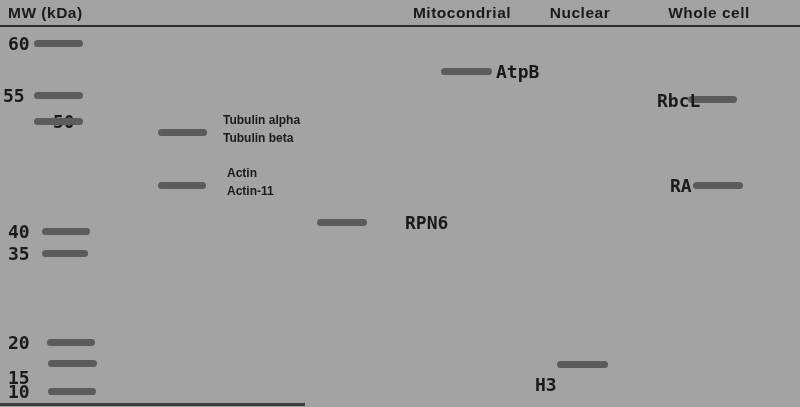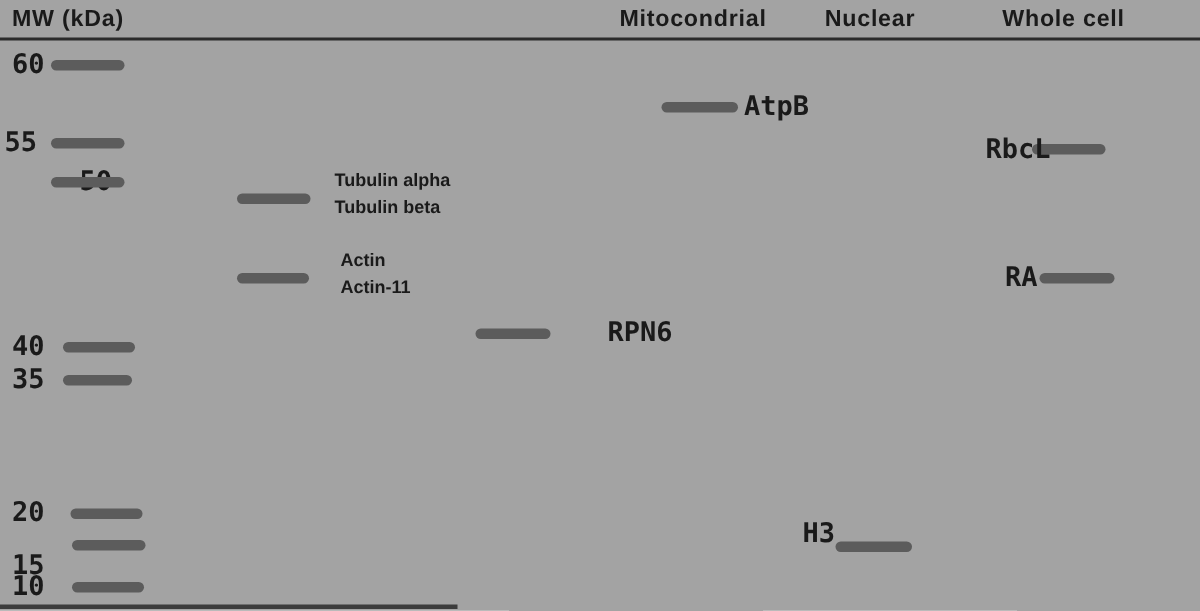--- a/index.html
+++ b/index.html
@@ -93,21 +93,21 @@
   <div class="sans-label" style="left:227px; top:173px;text-align:right;">Actin</div>
   <div class="sans-label" style="left:227px; top:191px;">Actin-11</div>
 
   <div class="band" style="left:317px; width:50px; top:218.5px;"></div>
   <div class="mono-label" style="left:405px; top:222px;">RPN6</div>
 
   <div class="band" style="left:441px; width:51px; top:67.5px;"></div>
   <div class="mono-label" style="left:496px; top:71px;">AtpB</div>
 
   <div class="band" style="left:557px; width:51px; top:360.5px;"></div>
-  <div class="mono-label" style="left:535px; top:356px;">H3</div>
+  <div class="mono-label" style="left:535px; top:384px;">H3</div>
 
   <div class="band" style="left:688px; width:49px; top:96px;"></div>
   <div class="mono-label" style="left:657px; top:99.5px;">RbcL</div>
 
   <div class="band" style="left:693px; width:50px; top:181.5px;"></div>
   <div class="mono-label" style="left:670px; top:185px;">RA</div>
 
   <div class="bottom-line"></div>
 </div>
 

